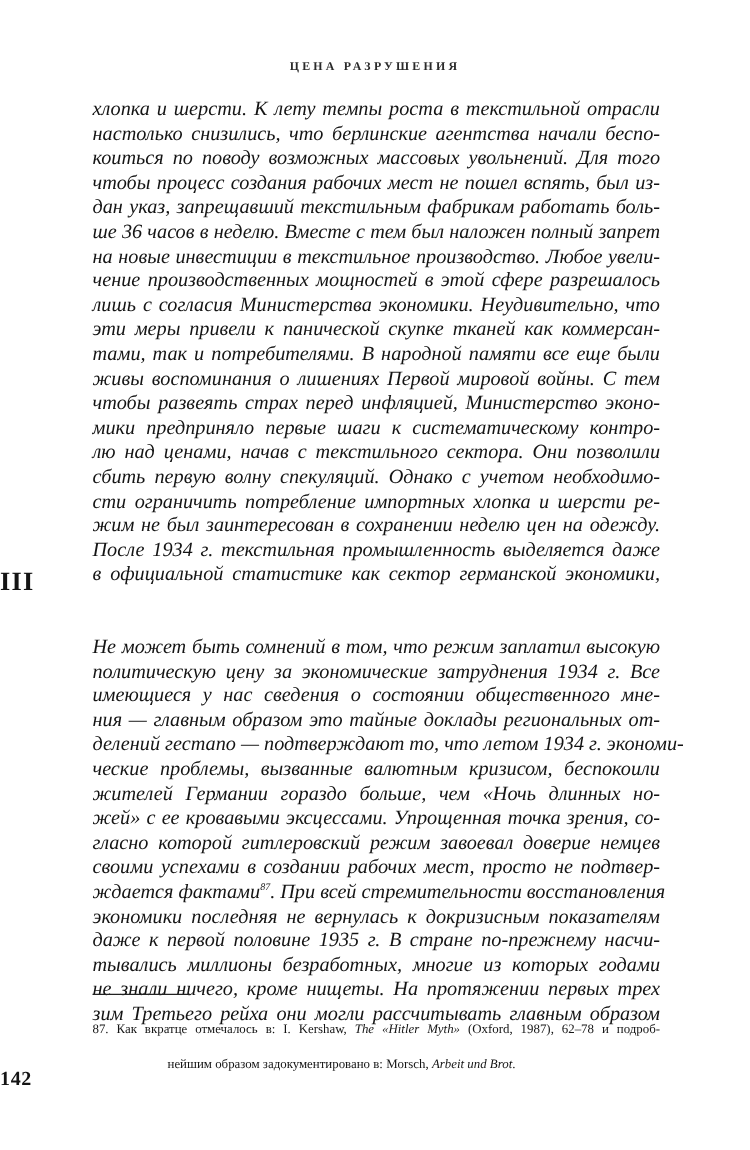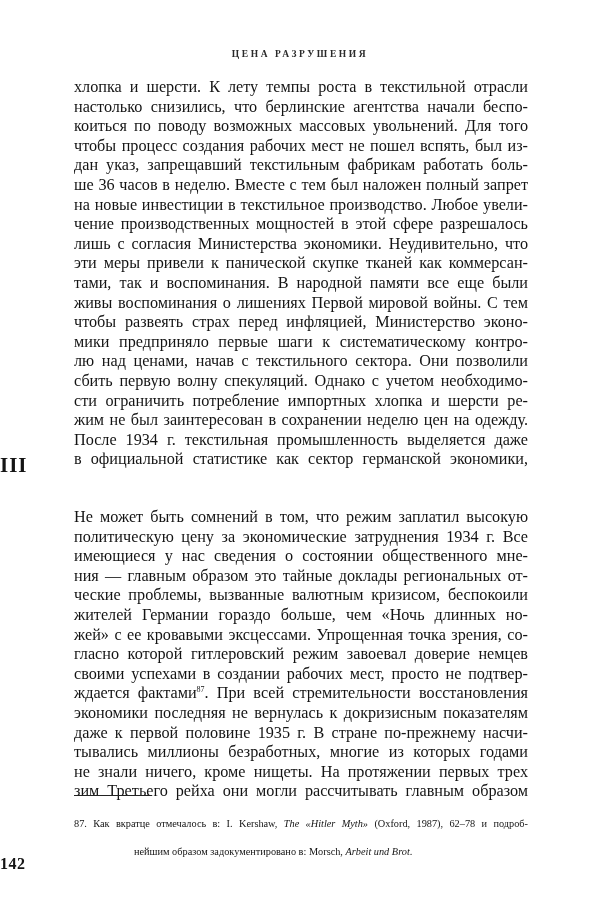--- a/index.html
+++ b/index.html
@@ -2,21 +2,21 @@
 <html><head>
 <meta charset="utf-8">
 <style>
   html, body { margin: 0; padding: 0; background: #ffffff; }
   body { width: 600px; height: 920px; position: relative; overflow: hidden; color: #141414;
          font-family: "Liberation Serif", "DejaVu Serif", serif; }
   .running-head { position: absolute; top: 49px; left: 0; width: 600px; text-align: center;
                   font-size: 9.5px; letter-spacing: 2.6px; font-weight: bold; color: #2a2a2a; }
   .text-block { position: absolute; left: 74px; width: 454px; }
   .line { height: 19.6px; line-height: 19.6px; font-size: 16.2px; white-space: nowrap;
-          text-align: justify; text-align-last: justify; }
+          text-align: justify; text-align-last: justify; font-style: italic; }
   .line.last { text-align-last: left; }
   #para1 { top: 78px; }
   .section-num { position: absolute; top: 453px; left: 0; width: 600px; text-align: left;
                  font-size: 21px; font-weight: bold; letter-spacing: 1px; }
   #para2 { top: 508px; }
   sup { font-size: 8px; line-height: 0; vertical-align: 6px; }
   .fn-rule { position: absolute; top: 795px; left: 74px; width: 78px; height: 0; border-top: 1px solid #222; }
   .footnote { position: absolute; top: 803px; left: 74px; width: 454px; font-size: 10.3px; line-height: 15px; }
   .footnote .fline { white-space: nowrap; text-align: justify; text-align-last: justify; margin-top: 13px; }
   .footnote .fline.indent { padding-left: 60px; text-align-last: left; }
@@ -33,39 +33,40 @@
   <div class="line">хлопка и шерсти. К лету темпы роста в текстильной отрасли</div>
   <div class="line">настолько снизились, что берлинские агентства начали беспо-</div>
   <div class="line">коиться по поводу возможных массовых увольнений. Для того</div>
   <div class="line">чтобы процесс создания рабочих мест не пошел вспять, был из-</div>
   <div class="line">дан указ, запрещавший текстильным фабрикам работать боль-</div>
   <div class="line">ше 36 часов в неделю. Вместе с тем был наложен полный запрет</div>
   <div class="line">на новые инвестиции в текстильное производство. Любое увели-</div>
   <div class="line">чение производственных мощностей в этой сфере разрешалось</div>
   <div class="line">лишь с согласия Министерства экономики. Неудивительно, что</div>
   <div class="line">эти меры привели к панической скупке тканей как коммерсан-</div>
-  <div class="line">тами, так и воспоминания. В народной памяти все еще были</div>
+  <div class="line">тами, так и потребителями. В народной памяти все еще были</div>
   <div class="line">живы воспоминания о лишениях Первой мировой войны. С тем</div>
   <div class="line">чтобы развеять страх перед инфляцией, Министерство эконо-</div>
   <div class="line">мики предприняло первые шаги к систематическому контро-</div>
   <div class="line">лю над ценами, начав с текстильного сектора. Они позволили</div>
   <div class="line">сбить первую волну спекуляций. Однако с учетом необходимо-</div>
   <div class="line">сти ограничить потребление импортных хлопка и шерсти ре-</div>
   <div class="line">жим не был заинтересован в сохранении неделю цен на одежду.</div>
   <div class="line">После 1934 г. текстильная промышленность выделяется даже</div>
   <div class="line">в официальной статистике как сектор германской экономики,</div>
 </div>
 
 <div class="section-num">III</div>
 
 <div class="text-block" id="para2">
   <div class="line">Не может быть сомнений в том, что режим заплатил высокую</div>
   <div class="line">политическую цену за экономические затруднения 1934 г. Все</div>
   <div class="line">имеющиеся у нас сведения о состоянии общественного мне-</div>
   <div class="line">ния — главным образом это тайные доклады региональных от-</div>
+  <div class="line">делений гестапо — подтверждают то, что летом 1934 г. экономи-</div>
   <div class="line">ческие проблемы, вызванные валютным кризисом, беспокоили</div>
   <div class="line">жителей Германии гораздо больше, чем «Ночь длинных но-</div>
   <div class="line">жей» с ее кровавыми эксцессами. Упрощенная точка зрения, со-</div>
   <div class="line">гласно которой гитлеровский режим завоевал доверие немцев</div>
   <div class="line">своими успехами в создании рабочих мест, просто не подтвер-</div>
   <div class="line"><span>ждается фактами</span><sup>87</sup><span>. При всей стремительности восстановления</span></div>
   <div class="line">экономики последняя не вернулась к докризисным показателям</div>
   <div class="line">даже к первой половине 1935 г. В стране по-прежнему насчи-</div>
   <div class="line">тывались миллионы безработных, многие из которых годами</div>
   <div class="line">не знали ничего, кроме нищеты. На протяжении первых трех</div>

